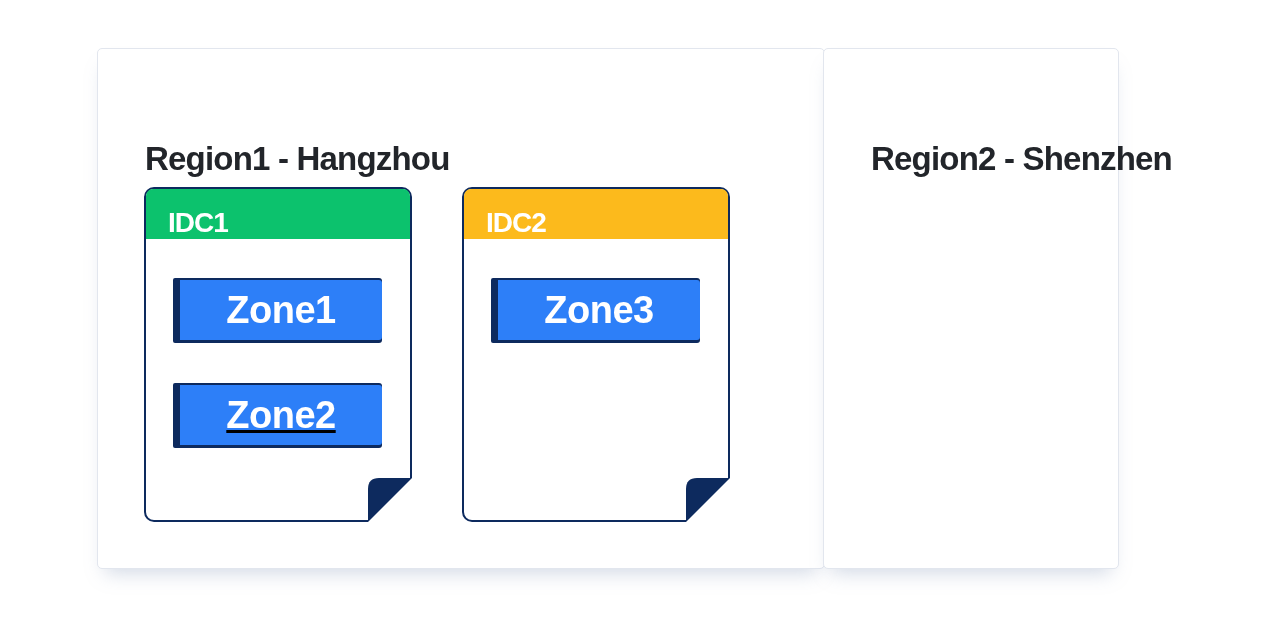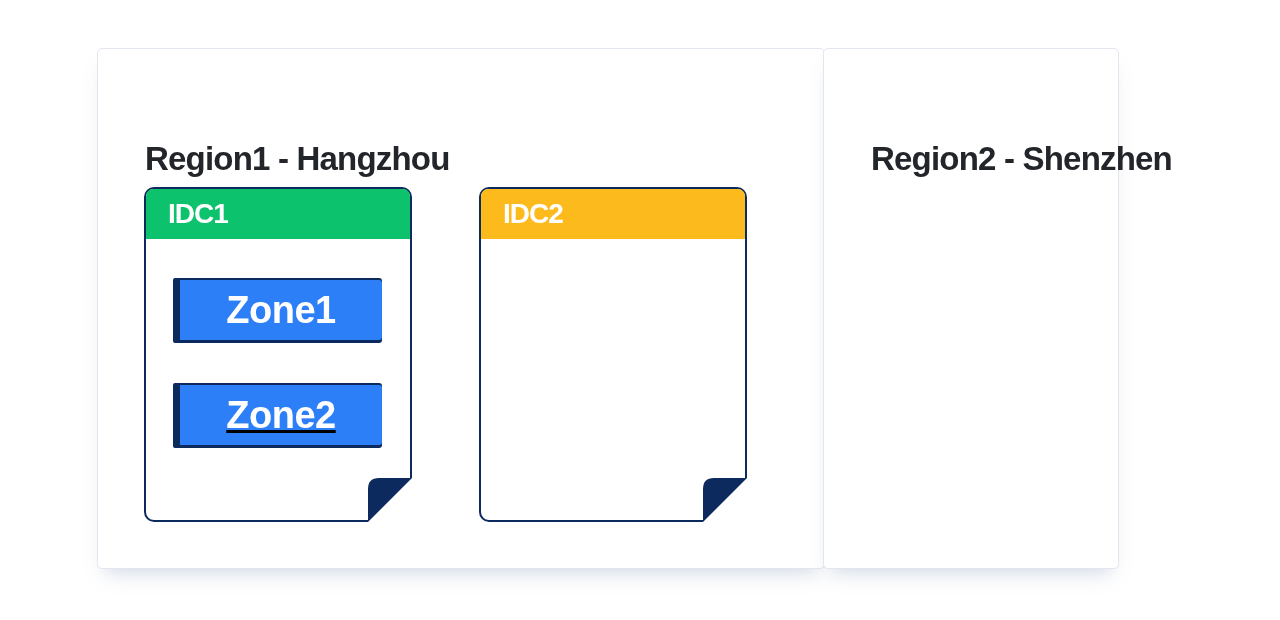--- a/index.html
+++ b/index.html
@@ -39,27 +39,27 @@
   .idc-card {
     position: absolute;
     top: 138px;
     width: 268px;
     height: 335px;
     background: #ffffff;
     border: 2px solid #0d2a5e;
     border-radius: 10px 10px 0 10px;
   }
   .idc-card.pos-a { left: 46px; }
-  .idc-card.pos-b { left: 381px; }
+  .idc-card.pos-b { left: 364px; }
 
   .idc-header {
     height: 50px;
     border-radius: 7px 7px 0 0;
     display: flex;
-    align-items: center;
+    align-items: flex-end;
     padding-left: 22px;
   }
   .hdr-green { background: #0CC26D; }
   .hdr-amber { background: #FCBA1C; }
   .hdr-blue  { background: #2D7FF8; }
 
   .idc-label {
     color: #ffffff;
     font-size: 28px;
     font-weight: 700;
@@ -131,20 +131,25 @@
       <svg width="44" height="44" viewBox="0 0 44 44">
         <path d="M44,0 H11 Q0,0 0,11 V44 Z" fill="#0d2a5e"></path>
       </svg>
     </div>
   </div>
 
   <div class="idc-card pos-b">
     <div class="idc-header hdr-amber">
       <span class="idc-label">IDC2</span>
     </div>
+    <div class="zone row-1">
+      <div class="zone-inner">
+        <span class="zone-label">Zone3</span>
+      </div>
+    </div>
     <div class="fold">
       <svg width="44" height="44" viewBox="0 0 44 44">
         <path d="M44,0 H11 Q0,0 0,11 V44 Z" fill="#0d2a5e"></path>
       </svg>
     </div>
   </div>
 </div>
 
 <div class="region-box r2">
   <div class="region-title">Region2 - Shenzhen</div>

